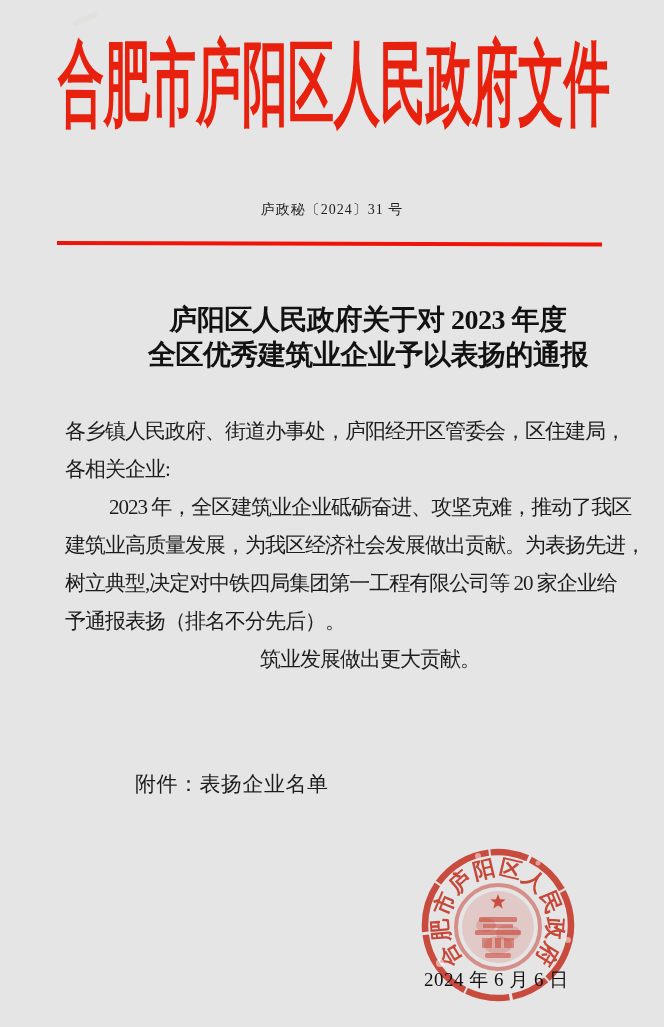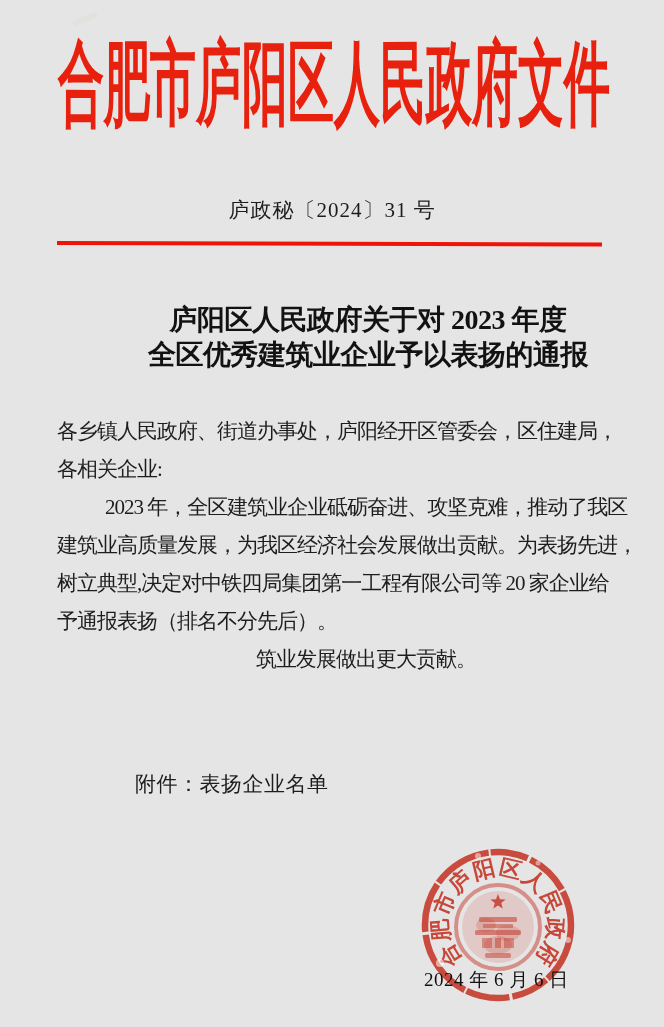--- a/index.html
+++ b/index.html
@@ -7,37 +7,37 @@
     position:relative;width:664px;height:1027px;background:#e5e5e5;
     overflow:hidden;font-family:"Liberation Serif","DejaVu Serif",serif;
   }
   .letterhead{
     position:absolute;left:58px;top:34px;height:100px;line-height:100px;
     font-size:92px;font-weight:700;color:#e8200e;white-space:nowrap;
     transform:scale(0.5,1);transform-origin:0 0;letter-spacing:0;
   }
   .docnum{
     position:absolute;left:0;top:196px;width:664px;text-align:center;
-    font-size:21px;line-height:28px;color:#1d1d1f;letter-spacing:1px;
+    font-size:14px;line-height:28px;color:#1d1d1f;letter-spacing:1px;
     white-space:nowrap;
   }
   .redline{
     position:absolute;left:57px;top:241px;width:545px;height:4px;
     background:#ee1408;transform:rotate(0.15deg);transform-origin:left center;
   }
   .title{
     position:absolute;left:0;top:302px;width:664px;text-align:center;
     font-size:28px;line-height:35px;font-weight:700;color:#121212;
     letter-spacing:-0.5px;white-space:nowrap;padding-left:36px;
   }
   .body-block{
     position:absolute;left:57px;top:412px;width:580px;
     font-size:21px;color:#1d1d1f;
   }
-  .bline{height:38px;line-height:38px;letter-spacing:-1px;white-space:nowrap;}
+  .bline{height:38px;line-height:38px;letter-spacing:-1px;white-space:nowrap;margin-left:8px;}
   .ind1{padding-left:38px;text-align:center;}
   .attachment{
     position:absolute;left:135px;top:770px;font-size:21px;line-height:28px;
     color:#1d1d1f;letter-spacing:0.5px;white-space:nowrap;
   }
   .date{
     position:absolute;left:424px;top:966px;font-size:19px;line-height:28px;
     color:#111111;letter-spacing:0.5px;white-space:nowrap;z-index:3;
   }
   .seal{position:absolute;left:418px;top:845px;width:160px;height:160px;z-index:2;}

